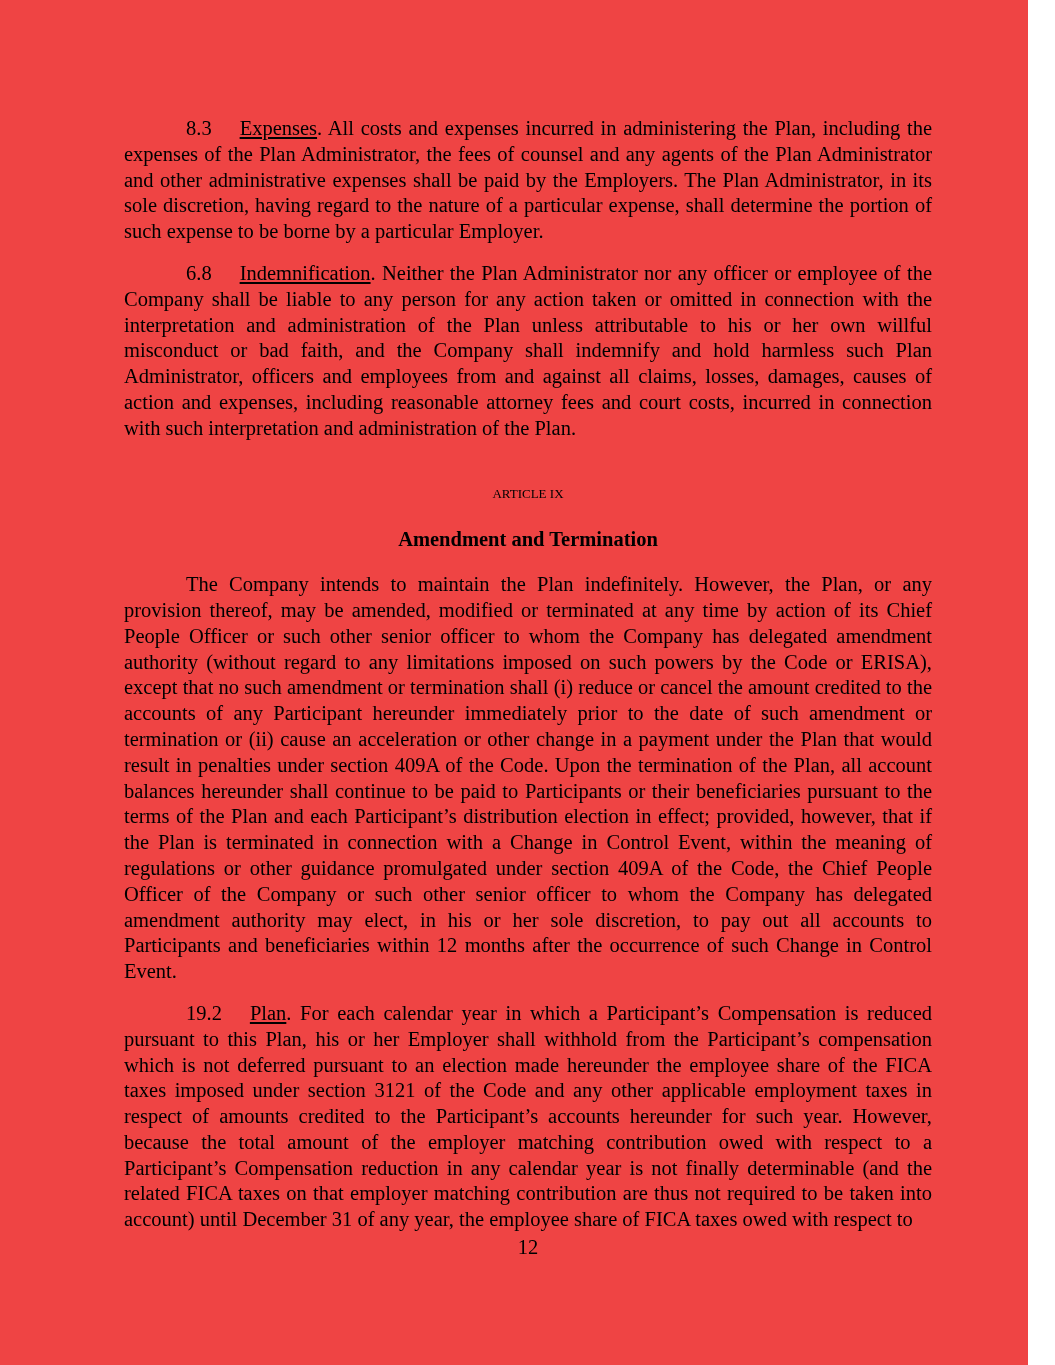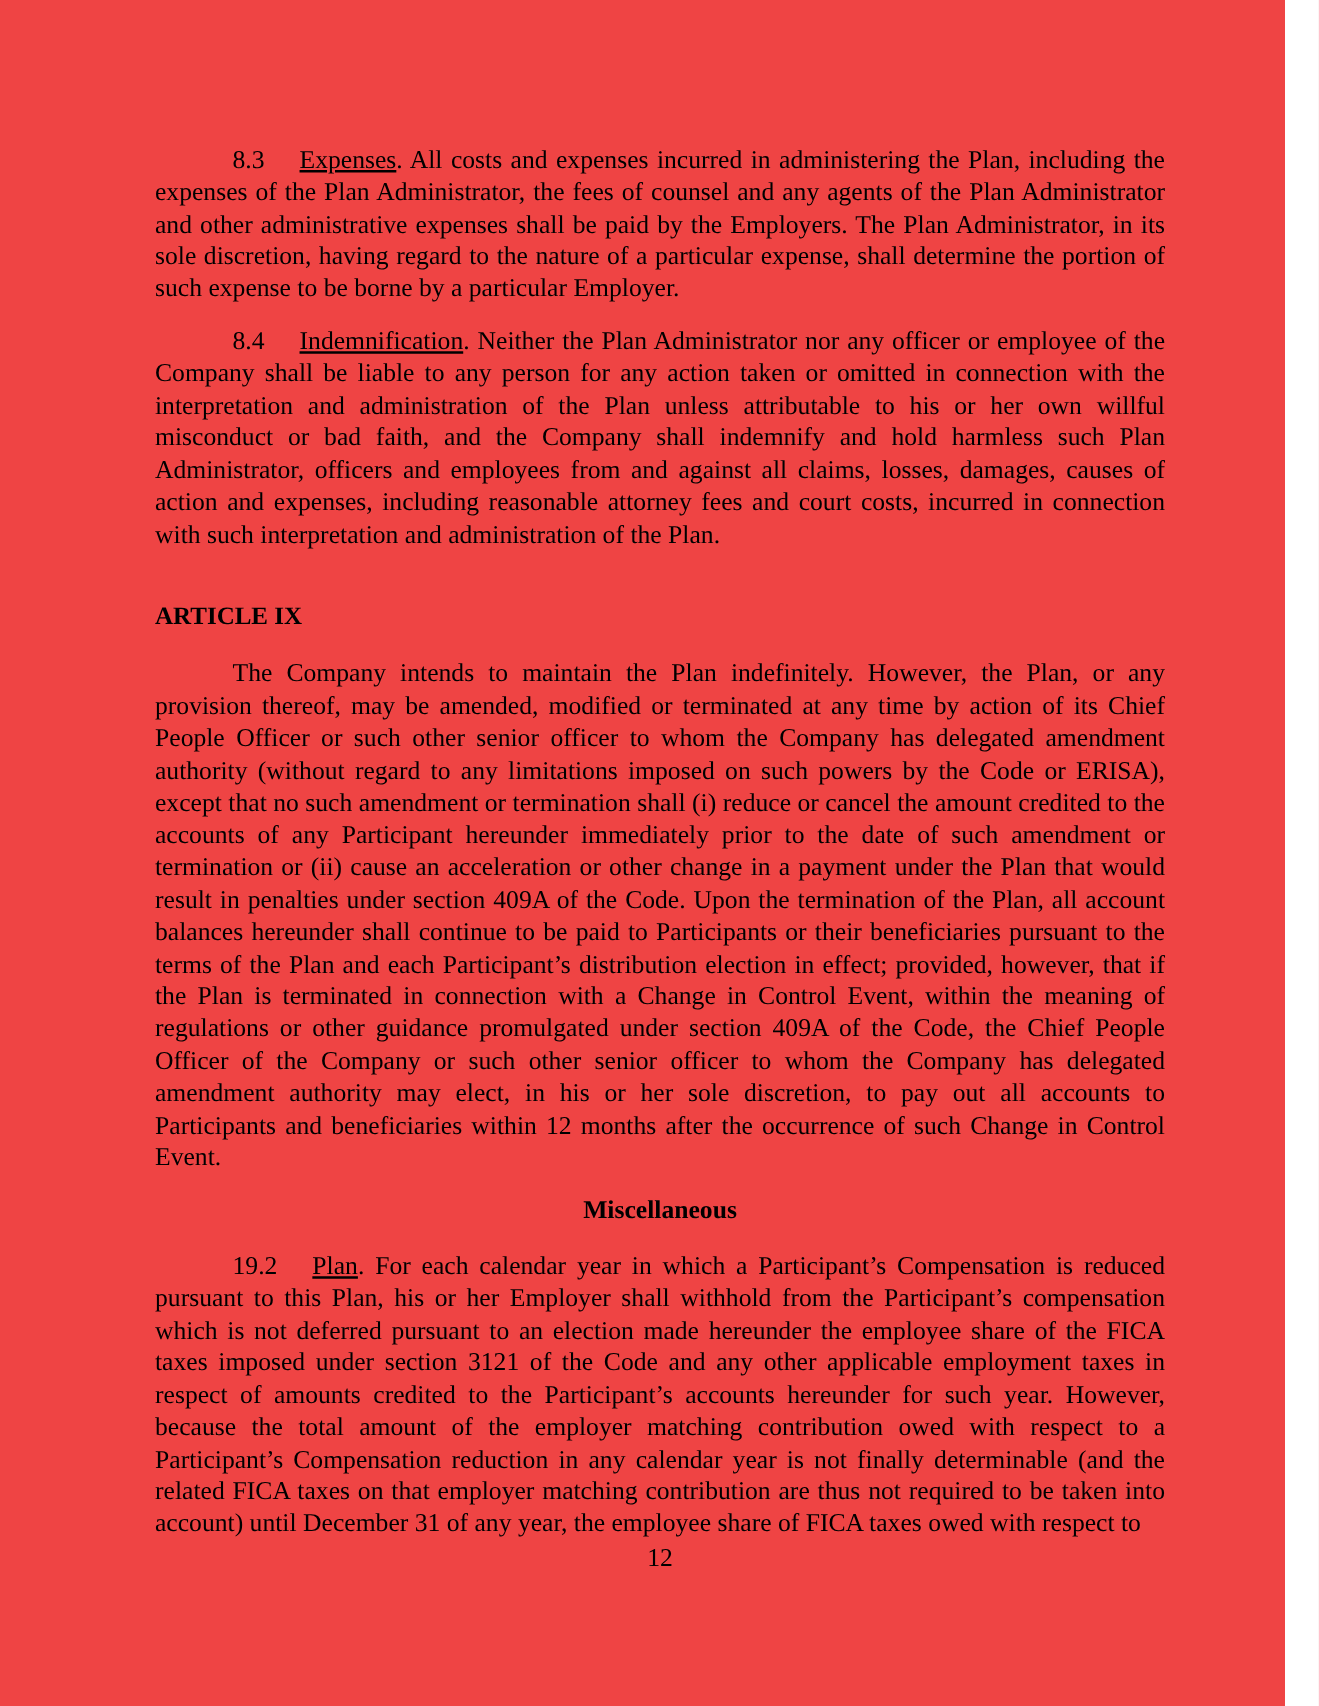--- a/index.html
+++ b/index.html
@@ -34,22 +34,23 @@
   }
   .tab {
     display: inline-block;
     width: 28px;
   }
   .utitle {
     text-decoration: underline;
     text-underline-offset: 2px;
   }
   .article-heading {
-    font-size: 20px;
-    font-weight: 700;
+    font-size: 13px;
+    font-weight: 400;
+    text-align: center;
     text-indent: 0;
     margin: 39px 0 21px 0;
   }
   .sub-heading {
     font-size: 20.5px;
     font-weight: 700;
     text-align: center;
     text-indent: 0;
     margin: 0 0 19px 0;
   }
@@ -62,31 +63,31 @@
 </head>
 <body>
 
 <div class="page">
   <div class="content">
 
     <p class="para"><span>8.3</span><span class="tab"></span><span class="utitle">Expenses</span><span>.</span>
       <span>All costs and expenses incurred in administering the Plan, including the expenses of the Plan Administrator, the fees of counsel and any agents of the Plan Administrator and other administrative expenses shall be paid by the Employers.  The Plan Administrator, in its sole discretion, having regard to the nature of a particular expense, shall determine the portion of such expense to be borne by a particular Employer.</span>
     </p>
 
-    <p class="para"><span>8.4</span><span class="tab"></span><span class="utitle">Indemnification</span><span>.</span>
+    <p class="para"><span>6.8</span><span class="tab"></span><span class="utitle">Indemnification</span><span>.</span>
       <span>Neither the Plan Administrator nor any officer or employee of the Company shall be liable to any person for any action taken or omitted in connection with the interpretation and administration of the Plan unless attributable to his or her own willful misconduct or bad faith, and the Company shall indemnify and hold harmless such Plan Administrator, officers and employees from and against all claims, losses, damages, causes of action and expenses, including reasonable attorney fees and court costs, incurred in connection with such interpretation and administration of the Plan.</span>
     </p>
 
     <p class="article-heading">ARTICLE IX</p>
 
+    <p class="sub-heading">Amendment and Termination</p>
 
     <p class="para">The Company intends to maintain the Plan indefinitely.  However, the Plan, or any provision thereof, may be amended, modified or terminated at any time by action of its Chief People Officer or such other senior officer to whom the Company has delegated amendment authority (without regard to any limitations imposed on such powers by the Code or ERISA), except that no such amendment or termination shall (i) reduce or cancel the amount credited to the accounts of any Participant hereunder immediately prior to the date of such amendment or termination or (ii) cause an acceleration or other change in a payment under the Plan that would result in penalties under section 409A of the Code.  Upon the termination of the Plan, all account balances hereunder shall continue to be paid to Participants or their beneficiaries pursuant to the terms of the Plan and each Participant’s distribution election in effect; provided, however, that if the Plan is terminated in connection with a Change in Control Event, within the meaning of regulations or other guidance promulgated under section 409A of the Code, the Chief People Officer of the Company or such other senior officer to whom the Company has delegated amendment authority may elect, in his or her sole discretion, to pay out all accounts to Participants and beneficiaries within 12 months after the occurrence of such Change in Control Event.</p>
 
 
-    <p class="sub-heading">Miscellaneous</p>
 
     <p class="para last"><span>19.2</span><span class="tab"></span><span class="utitle">Plan</span><span>.</span>
       <span>For each calendar year in which a Participant’s Compensation is reduced pursuant to this Plan, his or her Employer shall withhold from the Participant’s compensation which is not deferred pursuant to an election made hereunder the employee share of the FICA taxes imposed under section 3121 of the Code and any other applicable employment taxes in respect of amounts credited to the Participant’s accounts hereunder for such year. However, because the total amount of the employer matching contribution owed with respect to a Participant’s Compensation reduction in any calendar year is not finally determinable (and the related FICA taxes on that employer matching contribution are thus not required to be taken into account) until December 31 of any year, the employee share of FICA taxes owed with respect to</span>
     </p>
 
     <div class="page-number">12</div>
 
   </div>
 </div>
 

